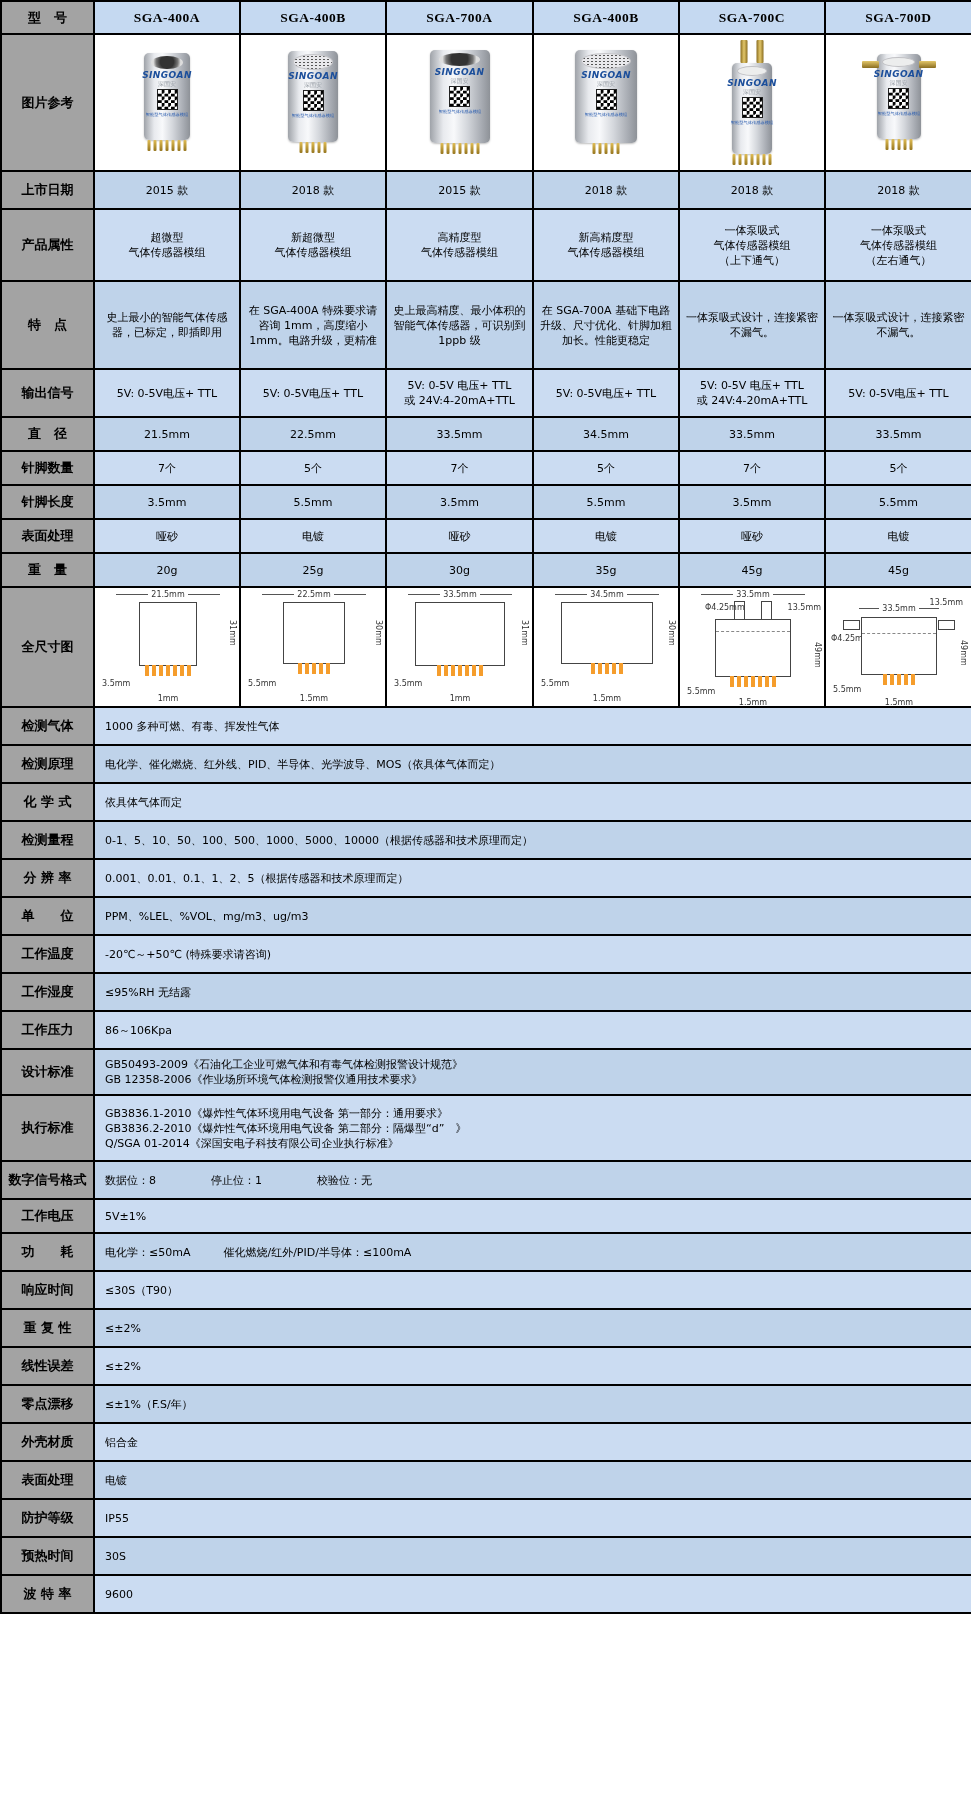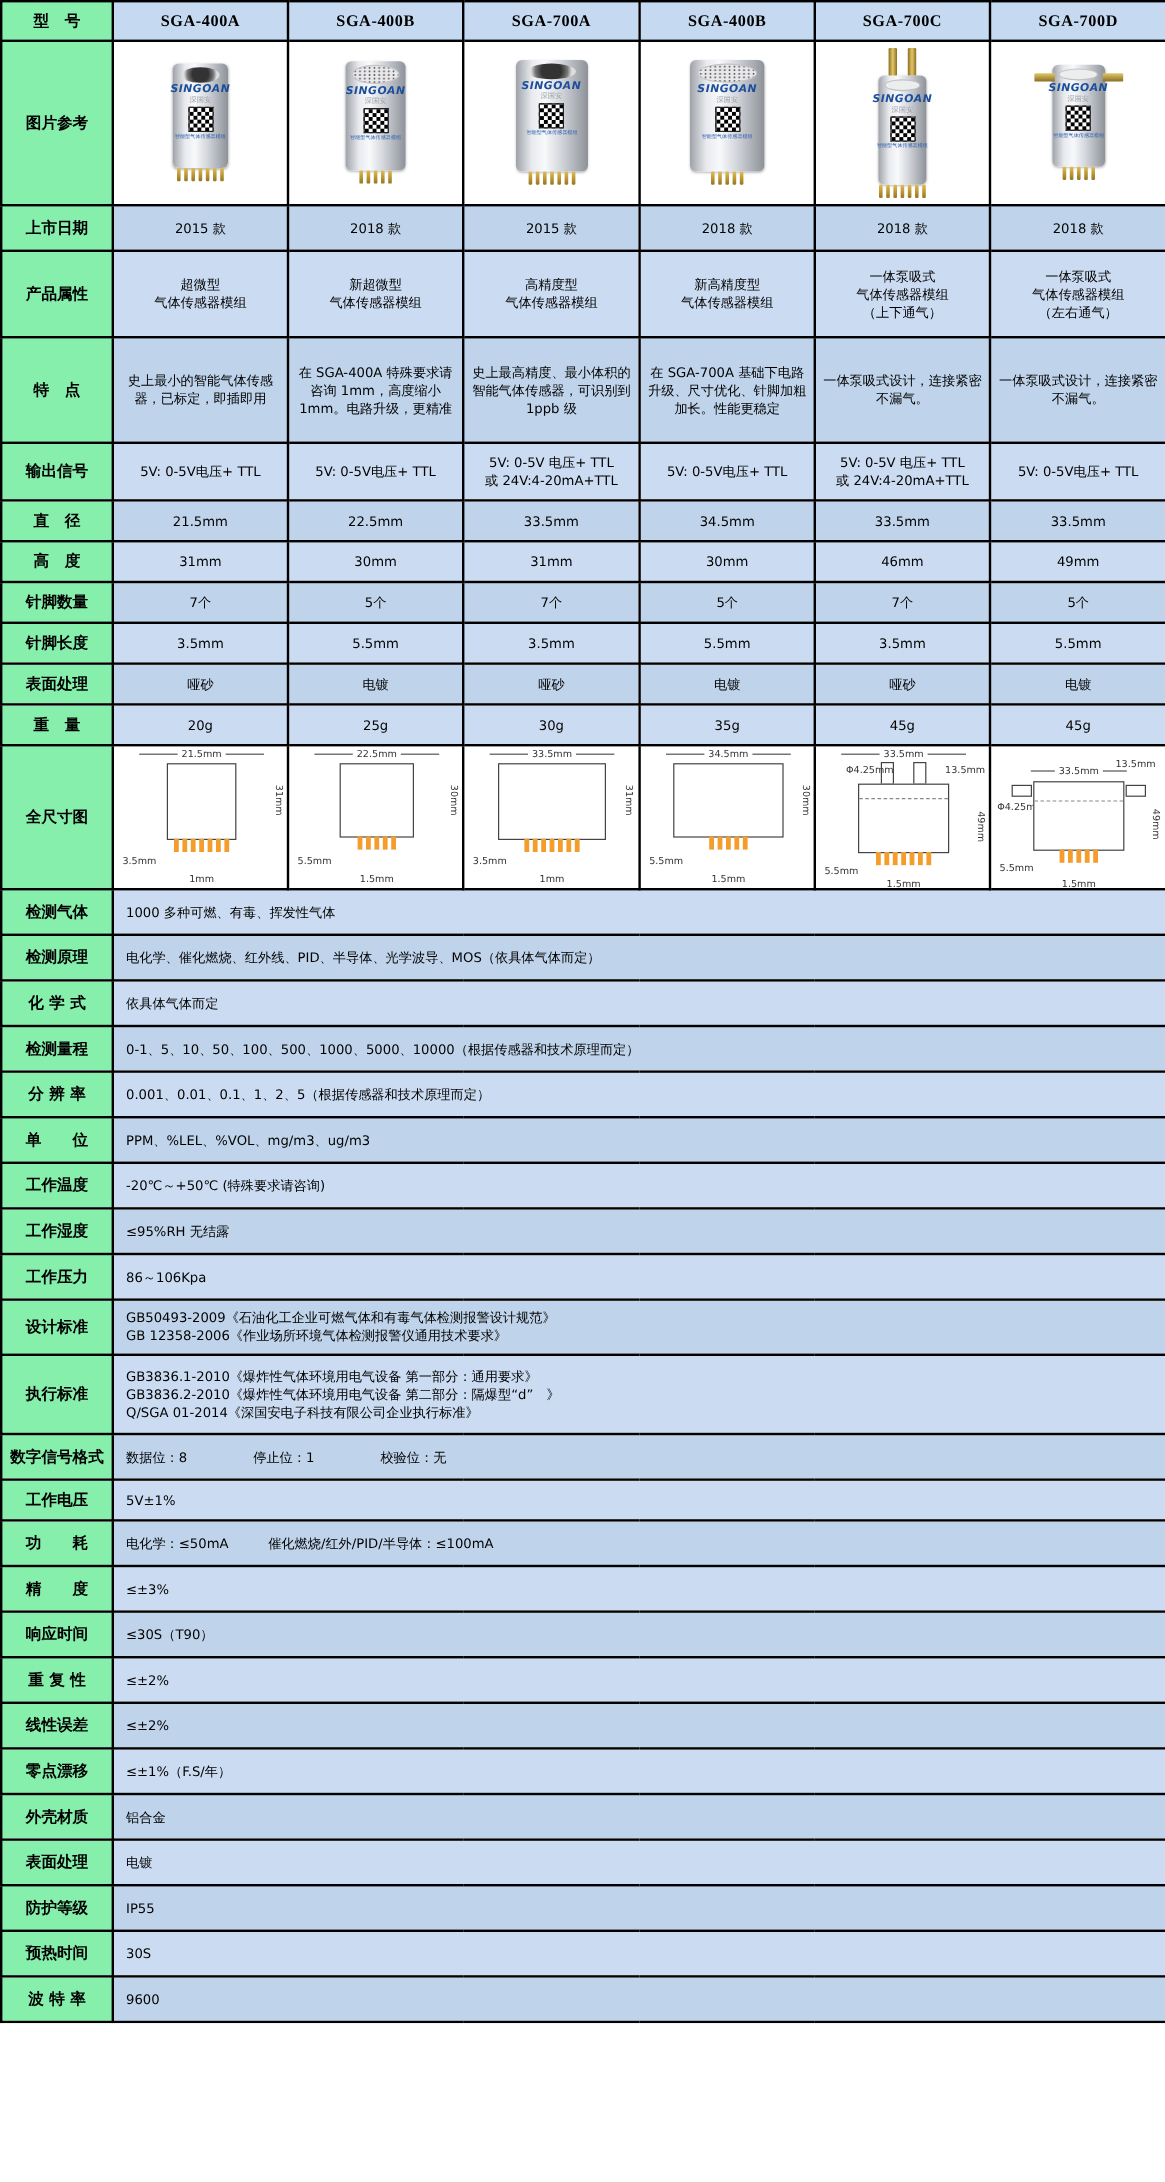--- a/index.html
+++ b/index.html
@@ -1,20 +1,20 @@
 <!DOCTYPE html>
 <html><head>
 <meta charset="utf-8">
 <style>
   html,body{margin:0;padding:0;background:#fff;}
   body{width:971px;font-family:"DejaVu Sans","Liberation Sans",sans-serif;color:#000;}
   table{border-collapse:collapse;table-layout:fixed;width:971px;border:2px solid #000;}
   td,th{border:2px solid #000;text-align:center;vertical-align:middle;overflow:hidden;
         font-size:11px;white-space:pre-line;padding:2px 3px;font-weight:normal;}
-  th.lbl{background:#86efac;font-weight:bold;font-size:13px;}
+  th.lbl{background:#a3a3a3;font-weight:bold;font-size:13px;}
   tr.model-row td{background:#c5d9f1;font-family:"Liberation Serif","DejaVu Serif",serif;
         font-weight:bold;font-size:13.5px;letter-spacing:.5px;}
   
   tbody.spec tr:nth-child(odd) td{background:#bfd3ea;}
   tbody.spec tr:nth-child(even) td{background:#cbdcf2;}
   tbody.full tr:nth-child(odd) td{background:#cbdcf2;}
   tbody.full tr:nth-child(even) td{background:#bfd3ea;}
   tbody.full td{text-align:left;padding-left:10px;font-size:11px;}
   tr.r33{height:33px}tr.r34{height:34px}tr.r38{height:38px}tr.r46{height:46px}
   tr.r48{height:48px}tr.r66{height:66px}tr.r72{height:72px}tr.r88{height:88px}
@@ -202,29 +202,20 @@
       <tr class="r34">
         <th class="lbl">直　径</th>
         <td>21.5mm</td>
         <td>22.5mm</td>
         <td>33.5mm</td>
         <td>34.5mm</td>
         <td>33.5mm</td>
         <td>33.5mm</td>
       </tr>
 
-      <tr class="r34">
-        <th class="lbl">高　度</th>
-        <td>31mm</td>
-        <td>30mm</td>
-        <td>31mm</td>
-        <td>30mm</td>
-        <td>46mm</td>
-        <td>49mm</td>
-      </tr>
 
       <tr class="r34">
         <th class="lbl">针脚数量</th>
         <td>7个</td>
         <td>5个</td>
         <td>7个</td>
         <td>5个</td>
         <td>7个</td>
         <td>5个</td>
       </tr>
@@ -392,24 +383,20 @@
       <tr class="r34">
         <th class="lbl">工作电压</th>
         <td colspan="6">5V±1%</td>
       </tr>
 
       <tr class="r38">
         <th class="lbl">功　　耗</th>
         <td colspan="6">电化学：≤50mA　　　催化燃烧/红外/PID/半导体：≤100mA</td>
       </tr>
 
-      <tr class="r38">
-        <th class="lbl">精　　度</th>
-        <td colspan="6">≤±3%</td>
-      </tr>
 
       <tr class="r38">
         <th class="lbl">响应时间</th>
         <td colspan="6">≤30S（T90）</td>
       </tr>
 
       <tr class="r38">
         <th class="lbl">重 复 性</th>
         <td colspan="6">≤±2%</td>
       </tr>

